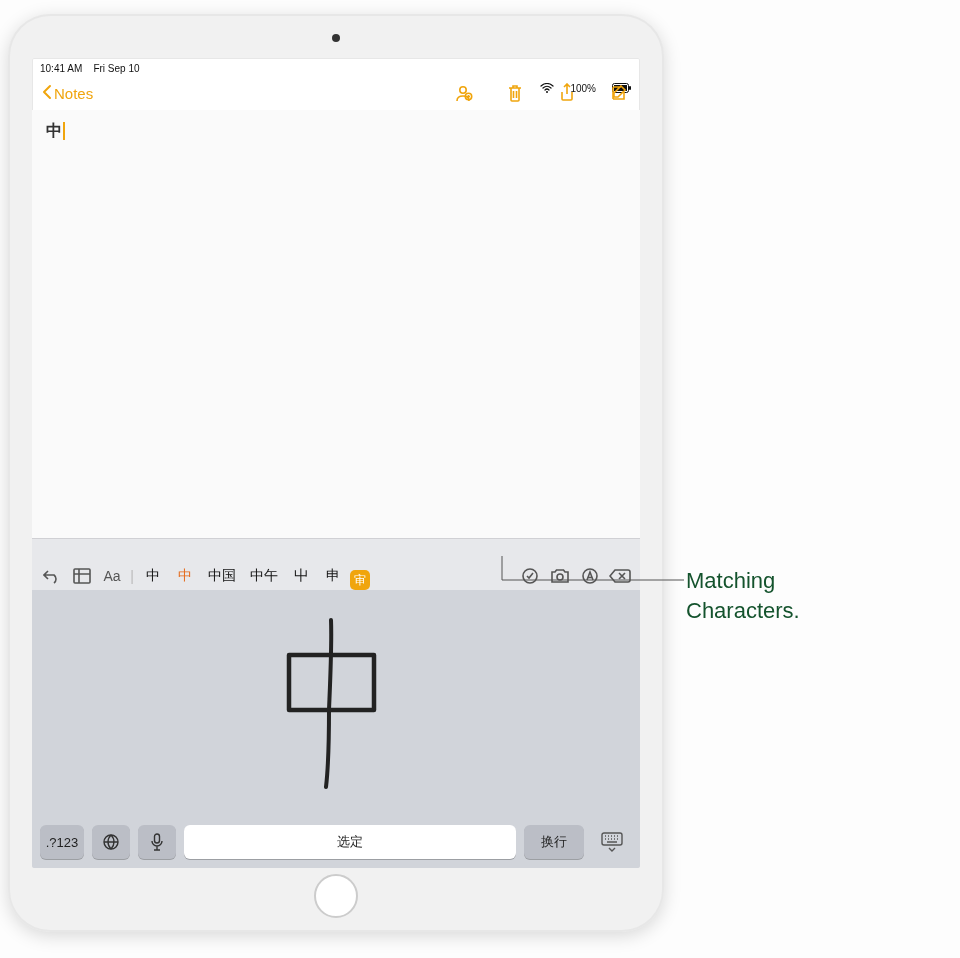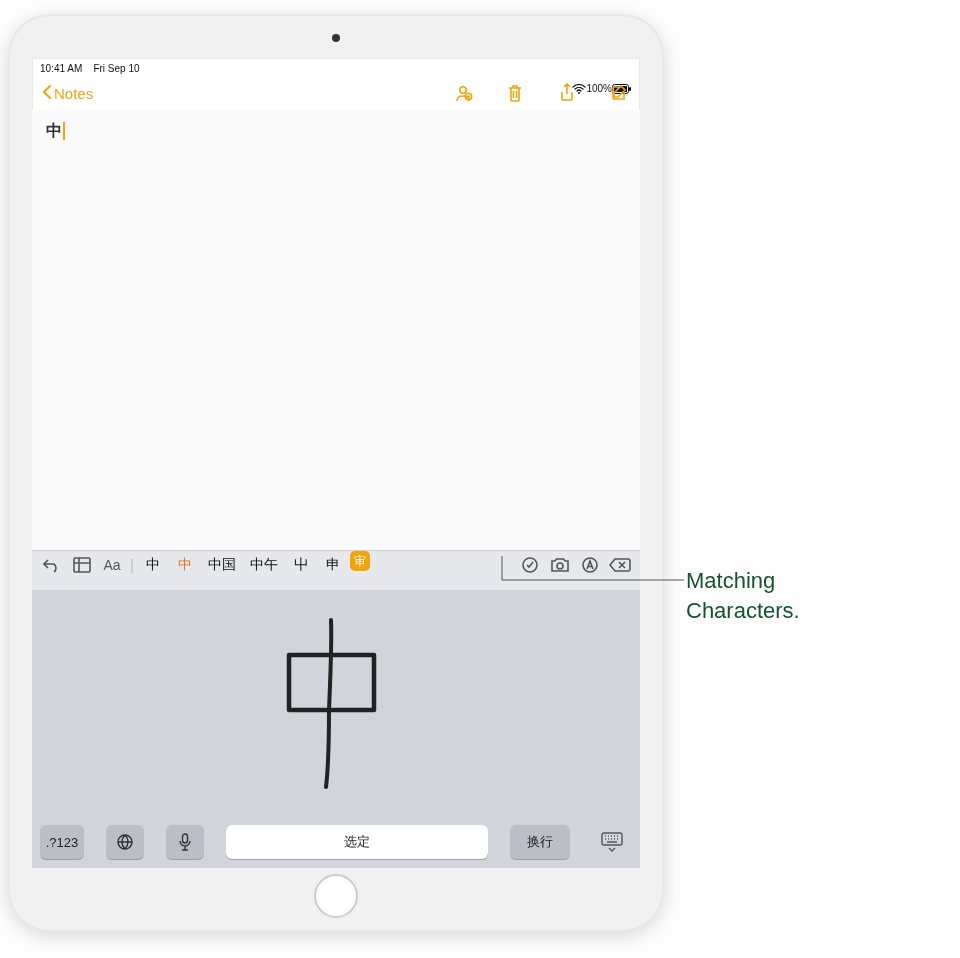--- a/index.html
+++ b/index.html
@@ -51,21 +51,21 @@
   .statusbar {
     height: 18px;
     display: flex;
     justify-content: space-between;
     align-items: center;
     font-size: 10px;
     font-weight: 500;
     padding: 2px 8px 0;
     color: #111;
   }
-  .status-right { display: flex; align-items: flex-end; gap: 0; margin-top: 40px; }
+  .status-right { display: flex; align-items: flex-start; gap: 16px; margin-top: 40px; }
   .wifi-icon svg, .battery-icon svg { display:block; }
 
   
   .navbar {
     height: 34px;
     display: flex;
     align-items: center;
     padding: 0 10px;
     gap: 18px;
   }
@@ -96,25 +96,25 @@
   .cursor {
     display: inline-block;
     width: 1.5px; height: 18px;
     background: #f0a50d;
     vertical-align: middle;
     margin-left: 1px;
   }
 
   
   .candidate-bar {
-    height: 40px;
+    height: 52px;
     background: #e7e8eb;
     border-top: 1px solid #d0d0d4;
     display: flex;
-    align-items: flex-start;
+    align-items: flex-end;
     padding: 0 6px;
     gap: 2px;
     font-size: 14px;
     position: relative;
   }
   .cand-side {
     width: 28px; height: 28px;
     display: flex; align-items: center; justify-content: center;
     color: #555;
   }
@@ -146,21 +146,21 @@
     display: flex; align-items: center; justify-content: center;
   }
   .hw-stroke svg { display:block; }
 
   
   .kb-row {
     height: 48px;
     background: #d1d4da;
     display: flex;
     align-items: center;
-    gap: 22px;
+    gap: 8px;
     padding: 6px 8px 10px;
   }
   .kb-key {
     height: 34px;
     border-radius: 6px;
     background: #bbbec6;
     color: #222;
     display: flex; align-items: center; justify-content: center;
     font-size: 13px;
     box-shadow: 0 1px 0 rgba(0,0,0,0.25);

